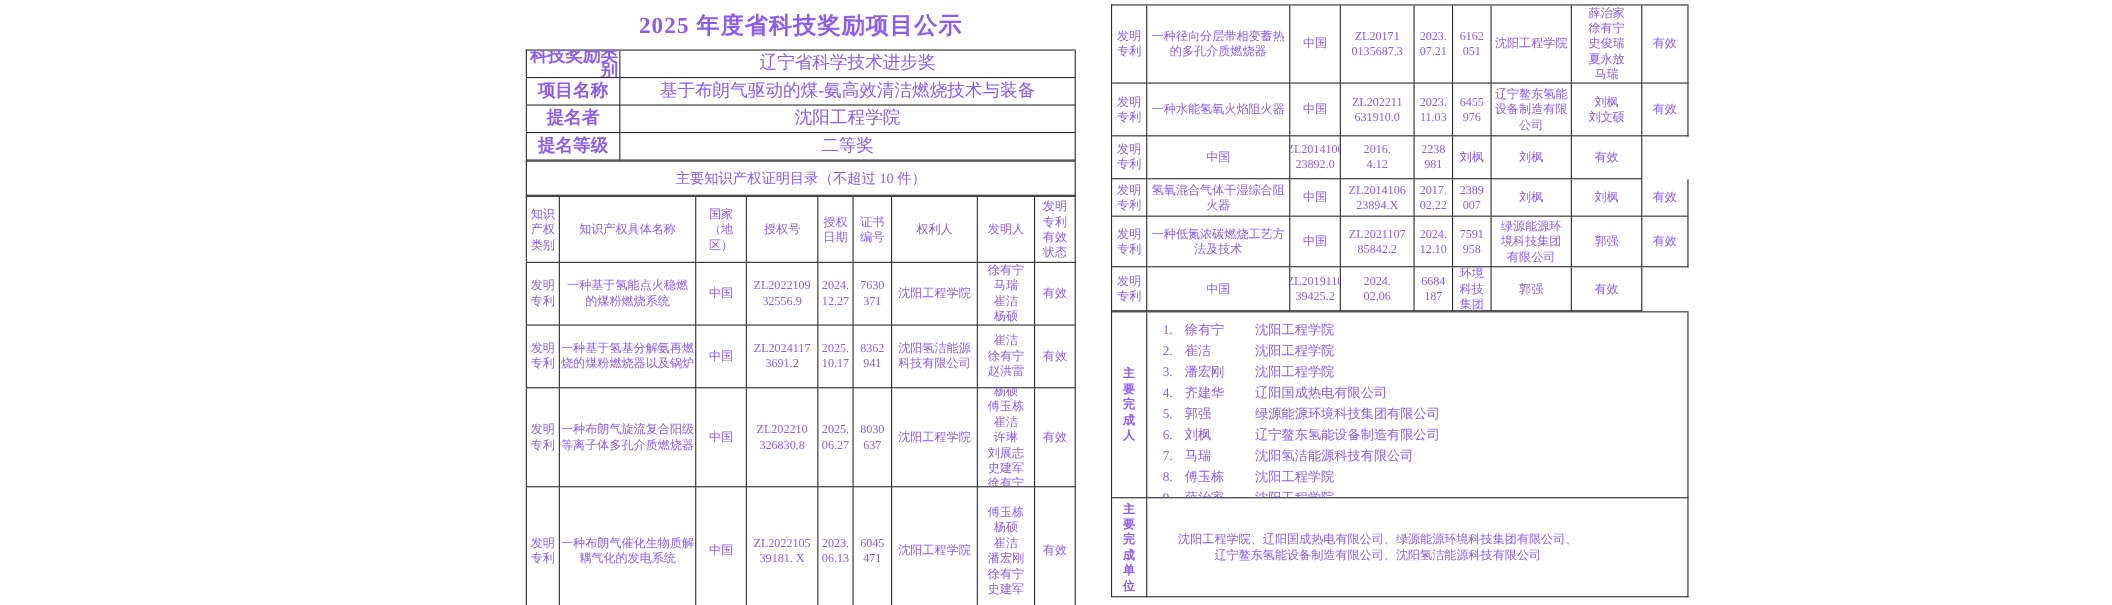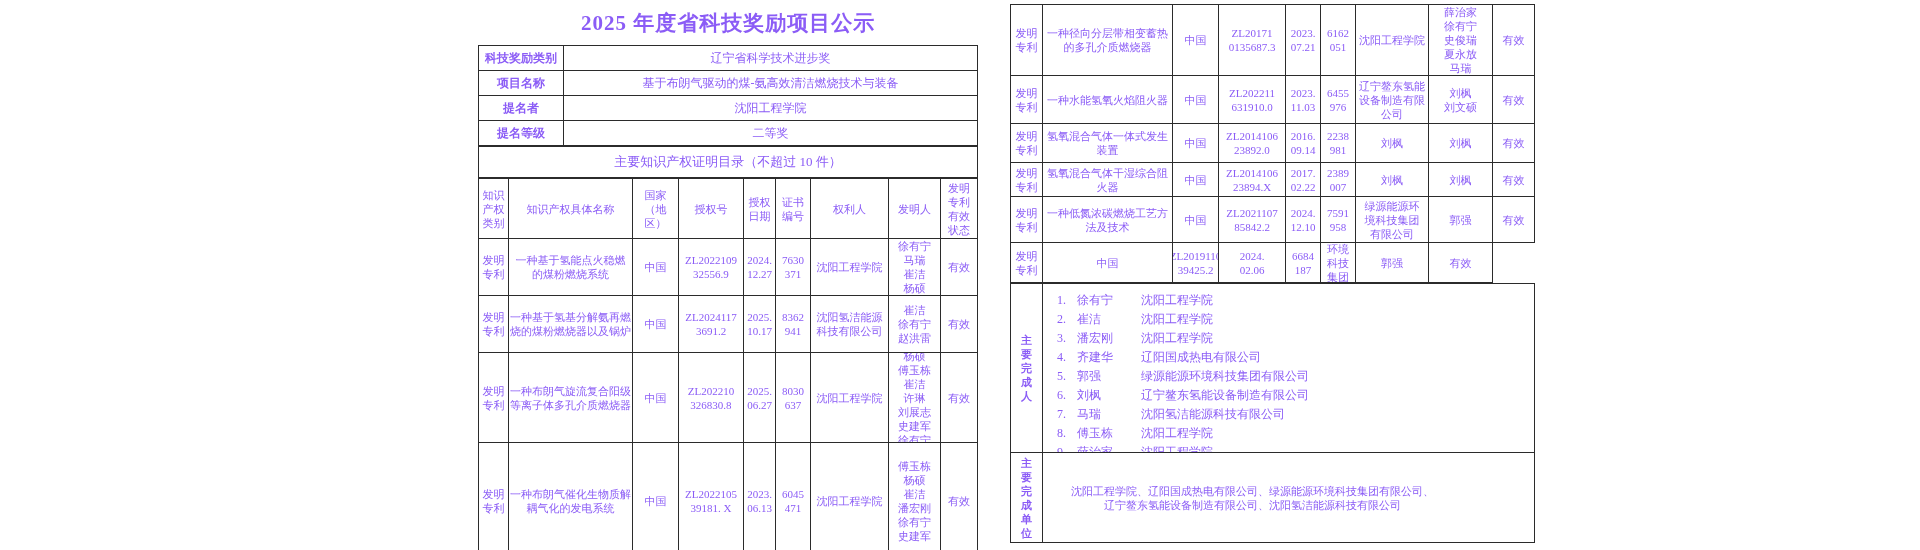--- a/index.html
+++ b/index.html
@@ -10,21 +10,21 @@
   .trow{display:grid;}
   .trow>div{border-right:1px solid #2b2b2b;border-bottom:1px solid #2b2b2b;
             display:flex;align-items:center;justify-content:center;
             text-align:center;white-space:pre-line;box-sizing:border-box;
             line-height:14px;font-size:11px;padding:1px 1px;overflow:hidden;}
   
   .left-col{position:absolute;left:478px;top:0;width:500px;}
   .doc-title{height:45px;display:flex;align-items:center;justify-content:center;
              font-weight:bold;font-size:21px;letter-spacing:1px;}
   .info .trow{grid-template-columns:85px 1fr;}
-  .info .trow>div{height:25px;font-size:12px;text-align:right;}
+  .info .trow>div{height:25px;font-size:16px;text-align:right;}
   .info .lbl{font-weight:bold;font-size:13px;}
   .catalog .trow{grid-template-columns:1fr;}
   .catalog .trow>div{height:31px;font-weight:normal;font-size:13px;}
   .ipL .trow{grid-template-columns:30px 124px 46px 65px 32px 35px 78px 52px 1fr;}
   .ipL .hdr>div{height:60px;}
   .ipL .r1>div{height:57px;}
   .ipL .r2>div{height:57px;}
   .ipL .r3>div{height:90px;}
   .ipL .r4>div{height:116px;border-bottom:none;}
   
@@ -229,27 +229,25 @@
 设备制造有限
 公司</div>
         <div>刘枫
 刘文硕</div>
         <div>有效</div>
       </div>
 
       <div class="trow q3">
         <div>发明
 专利</div>
-        <div>氢氧混合气体一体式发生
-装置</div>
         <div>中国</div>
         <div>ZL2014106
 23892.0</div>
         <div>2016.
-09.14</div>
+4.12</div>
         <div>2238
 981</div>
         <div>刘枫</div>
         <div>刘枫</div>
         <div>有效</div>
       </div>
 
       <div class="trow q4">
         <div>发明
 专利</div>

